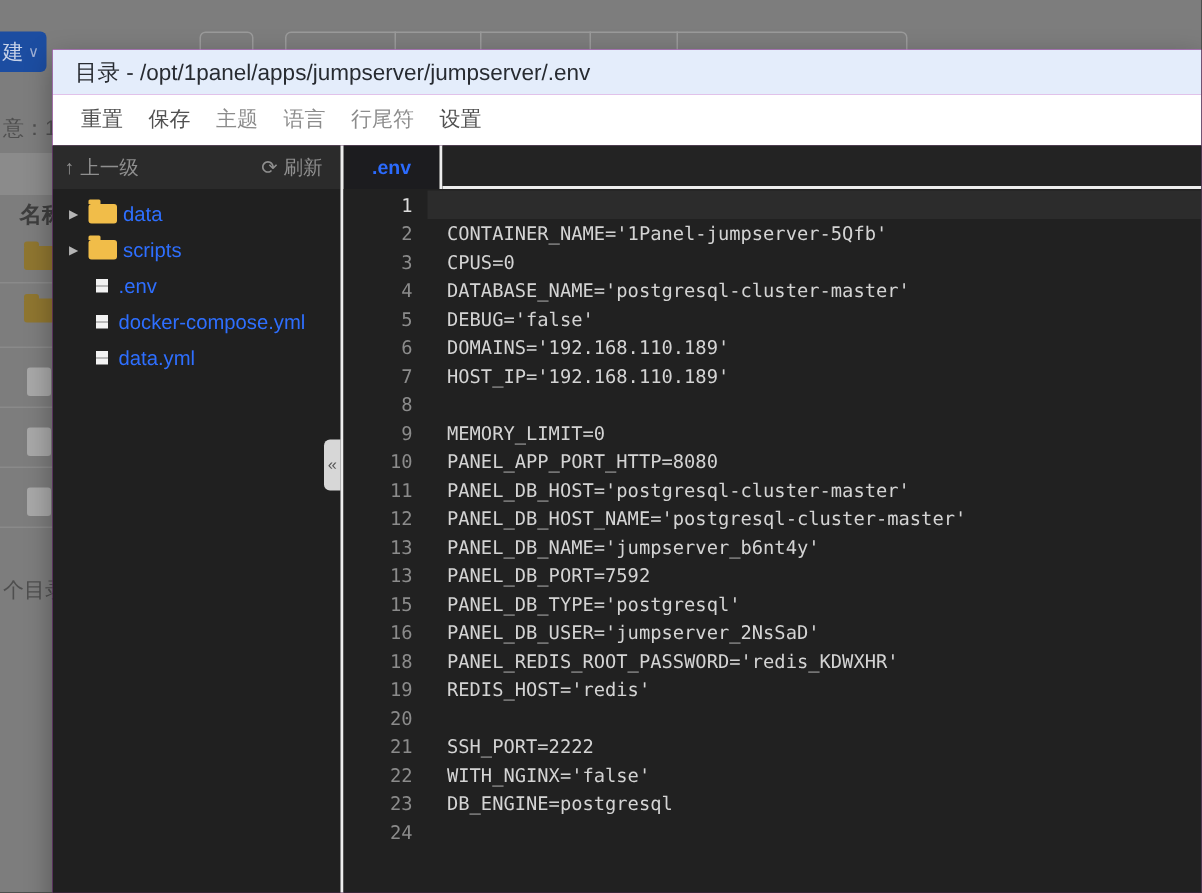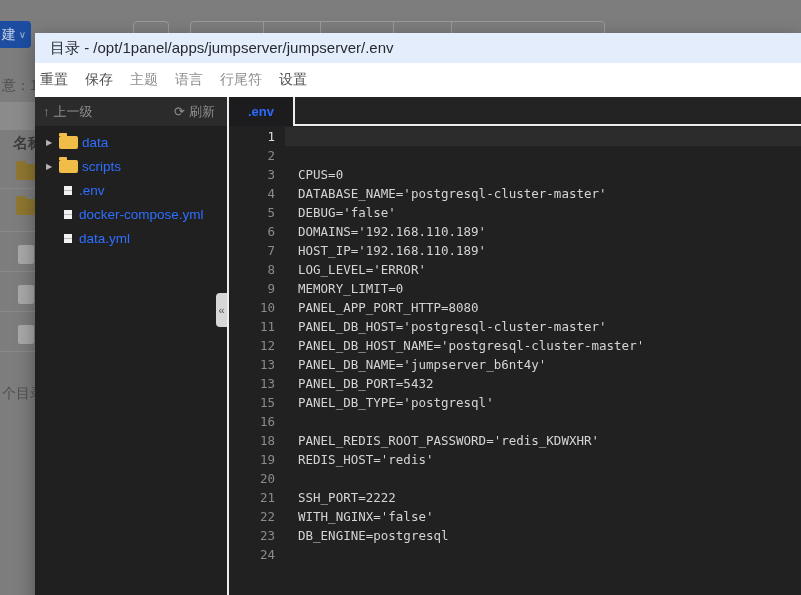--- a/index.html
+++ b/index.html
@@ -25,21 +25,21 @@
   .bd-folder::before { content:""; position:absolute; top:-3px; left:0; width:10px; height:4px;
     background:#8f7630; border-radius:2px 2px 0 0; }
   .bd-file { position:absolute; width:16px; height:19px; background:#a8a8a8; border-radius:2px; }
   .bd-sep { position:absolute; left:0; width:35px; height:1px; background:#8a8a8a; }
 
   
   .modal { position:absolute; left:35px; top:33px; width:766px; height:590px; z-index:10;
     background:#a21caf; box-shadow:0 6px 18px rgba(0,0,0,.35); overflow:hidden; }
   .titlebar { height:30px; background:#e4edfb; display:flex; align-items:center; padding-left:15px;
     font-size:15px; color:#272b31; }
-  .menubar { height:34px; background:#ffffff; display:flex; align-items:center; padding-left:5px; gap:17px;
+  .menubar { height:34px; background:#ffffff; display:flex; align-items:center; padding-left:19px; gap:17px;
     font-size:14px; color:#515151; }
   .menubar .mitem { cursor:pointer; white-space:nowrap; }
   .menubar .mitem.muted { color:#8c8c8c;font-family:Liberation Serif, serif; }
 
   .workarea { position:absolute; left:0; top:64px; right:0; bottom:0; background:#212121; }
 
   
   .tree-header { position:absolute; left:0; top:0; width:192px; height:29px; background:#2b2b2b;
     display:flex; align-items:center; justify-content:space-between; padding:0 12px 0 8px;
     color:#8f8f8f; font-size:13px; }
@@ -180,20 +180,21 @@
       <span>«</span>
     </div>
 
     <div class="editor" id="editor">
         <div class="code-row active">
           <div class="hl"></div>
           <span class="gutter">1</span>
         </div>
         <div class="code-row">
           <span class="gutter">2</span>
+          <span class="code-text">CONTAINER_NAME='1Panel-jumpserver-5Qfb'</span>
         </div>
         <div class="code-row">
           <span class="gutter">3</span>
           <span class="code-text">CPUS=0</span>
         </div>
         <div class="code-row">
           <span class="gutter">4</span>
           <span class="code-text">DATABASE_NAME='postgresql-cluster-master'</span>
         </div>
         <div class="code-row">
@@ -203,21 +204,20 @@
         <div class="code-row">
           <span class="gutter">6</span>
           <span class="code-text">DOMAINS='192.168.110.189'</span>
         </div>
         <div class="code-row">
           <span class="gutter">7</span>
           <span class="code-text">HOST_IP='192.168.110.189'</span>
         </div>
         <div class="code-row">
           <span class="gutter">8</span>
-          <span class="code-text">LOG_LEVEL='ERROR'</span>
         </div>
         <div class="code-row">
           <span class="gutter">9</span>
           <span class="code-text">MEMORY_LIMIT=0</span>
         </div>
         <div class="code-row">
           <span class="gutter">10</span>
           <span class="code-text">PANEL_APP_PORT_HTTP=8080</span>
         </div>
         <div class="code-row">
@@ -227,28 +227,29 @@
         <div class="code-row">
           <span class="gutter">12</span>
           <span class="code-text">PANEL_DB_HOST_NAME='postgresql-cluster-master'</span>
         </div>
         <div class="code-row">
           <span class="gutter">13</span>
           <span class="code-text">PANEL_DB_NAME='jumpserver_b6nt4y'</span>
         </div>
         <div class="code-row">
           <span class="gutter">13</span>
-          <span class="code-text">PANEL_DB_PORT=5432</span>
+          <span class="code-text">PANEL_DB_PORT=7592</span>
         </div>
         <div class="code-row">
           <span class="gutter">15</span>
           <span class="code-text">PANEL_DB_TYPE='postgresql'</span>
         </div>
         <div class="code-row">
           <span class="gutter">16</span>
+          <span class="code-text">PANEL_DB_USER='jumpserver_2NsSaD'</span>
         </div>
         <div class="code-row">
           <span class="gutter">18</span>
           <span class="code-text">PANEL_REDIS_ROOT_PASSWORD='redis_KDWXHR'</span>
         </div>
         <div class="code-row">
           <span class="gutter">19</span>
           <span class="code-text">REDIS_HOST='redis'</span>
         </div>
         <div class="code-row">

